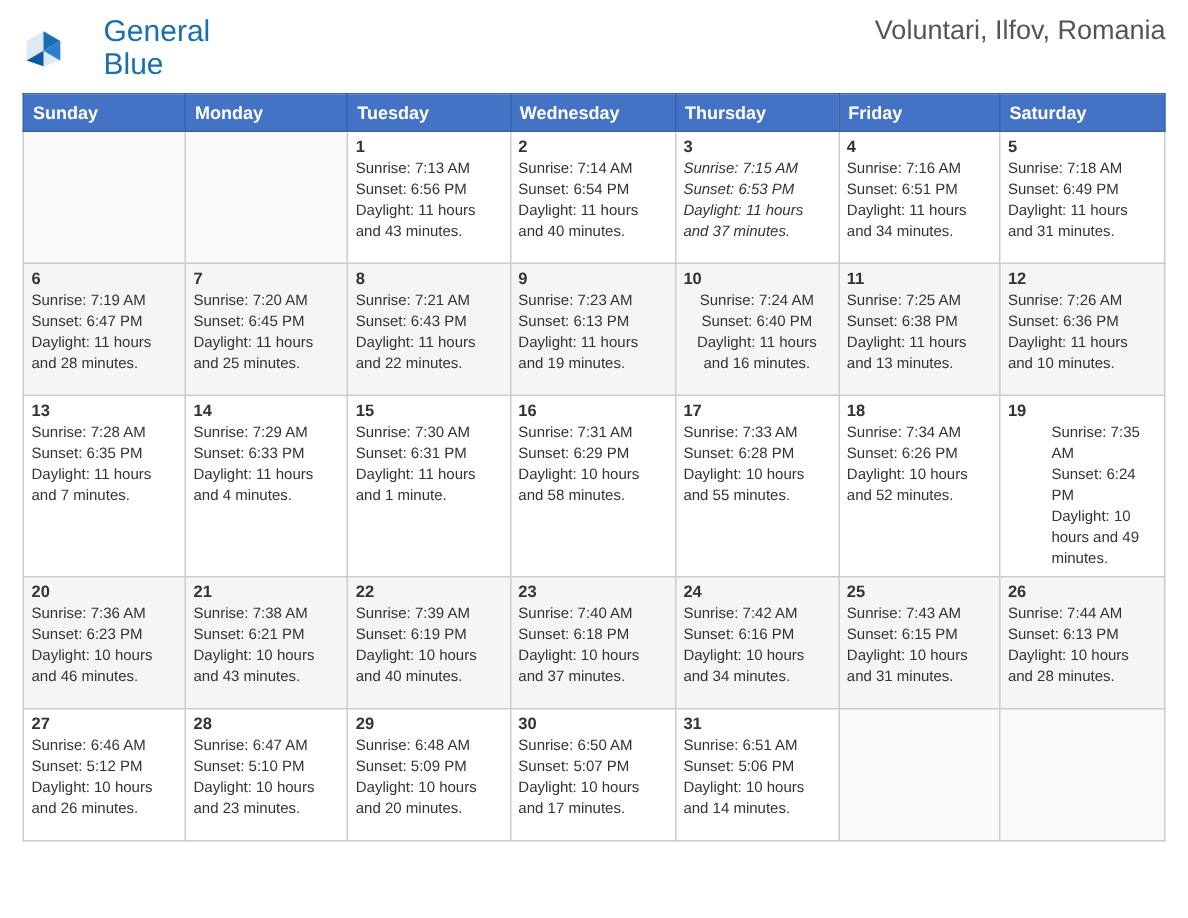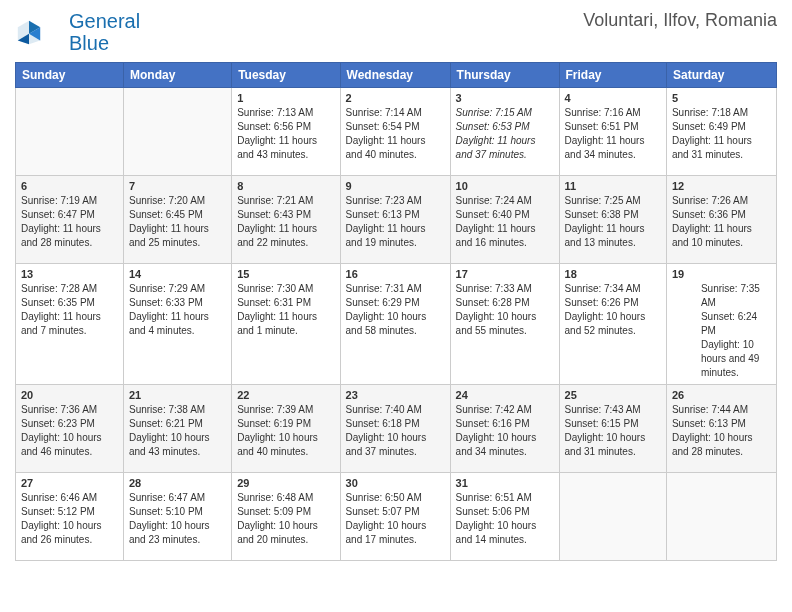--- a/index.html
+++ b/index.html
@@ -176,21 +176,21 @@
 Daylight: 11 hours and 22 minutes.</div>
           </td>
           <td>
             <span class="day-num">9</span>
             <div class="day-info" style="white-space: pre-line;">Sunrise: 7:23 AM
 Sunset: 6:13 PM
 Daylight: 11 hours and 19 minutes.</div>
           </td>
           <td>
             <span class="day-num">10</span>
-            <div class="day-info" style="white-space: pre-line;">Sunrise: 7:24 AM
+            <div class="day-info" style="white-space: pre-line; text-align: center;">Sunrise: 7:24 AM
 Sunset: 6:40 PM
 Daylight: 11 hours and 16 minutes.</div>
           </td>
           <td>
             <span class="day-num">11</span>
             <div class="day-info" style="white-space: pre-line;">Sunrise: 7:25 AM
 Sunset: 6:38 PM
 Daylight: 11 hours and 13 minutes.</div>
           </td>
           <td>

